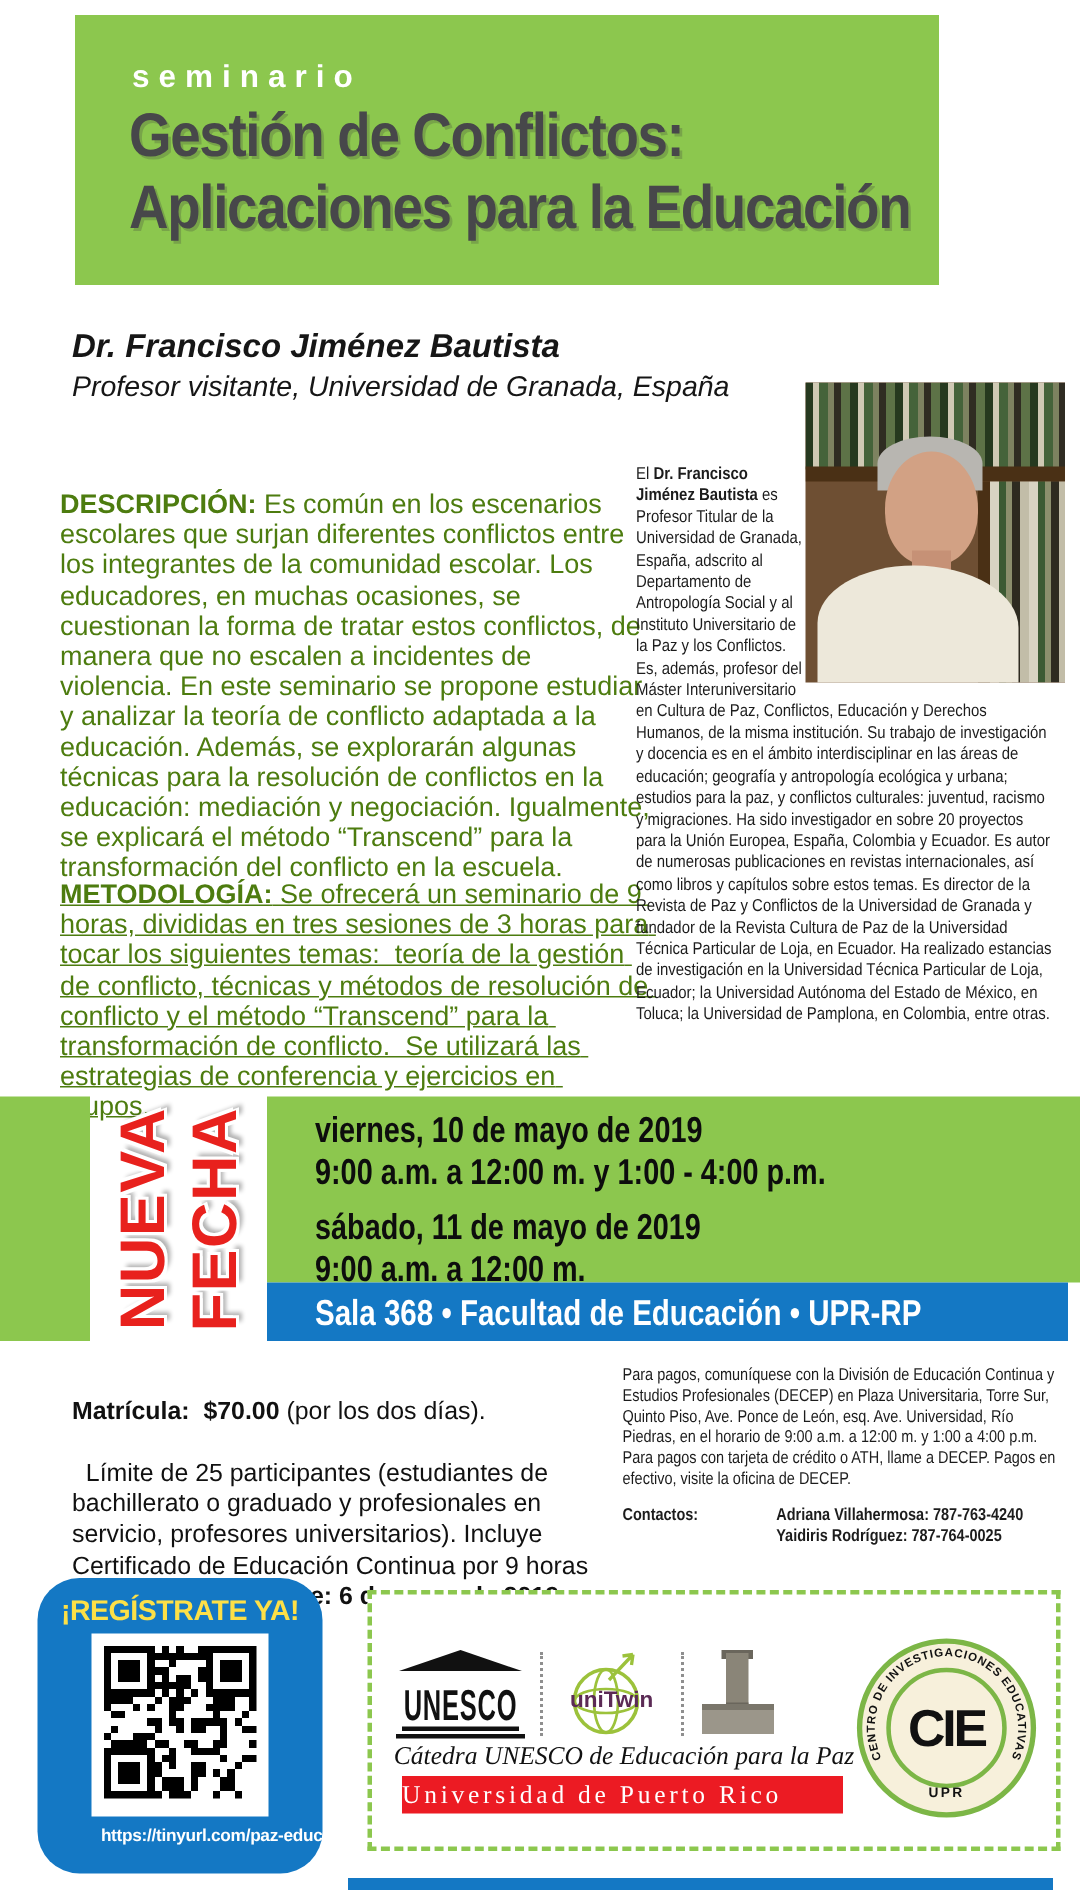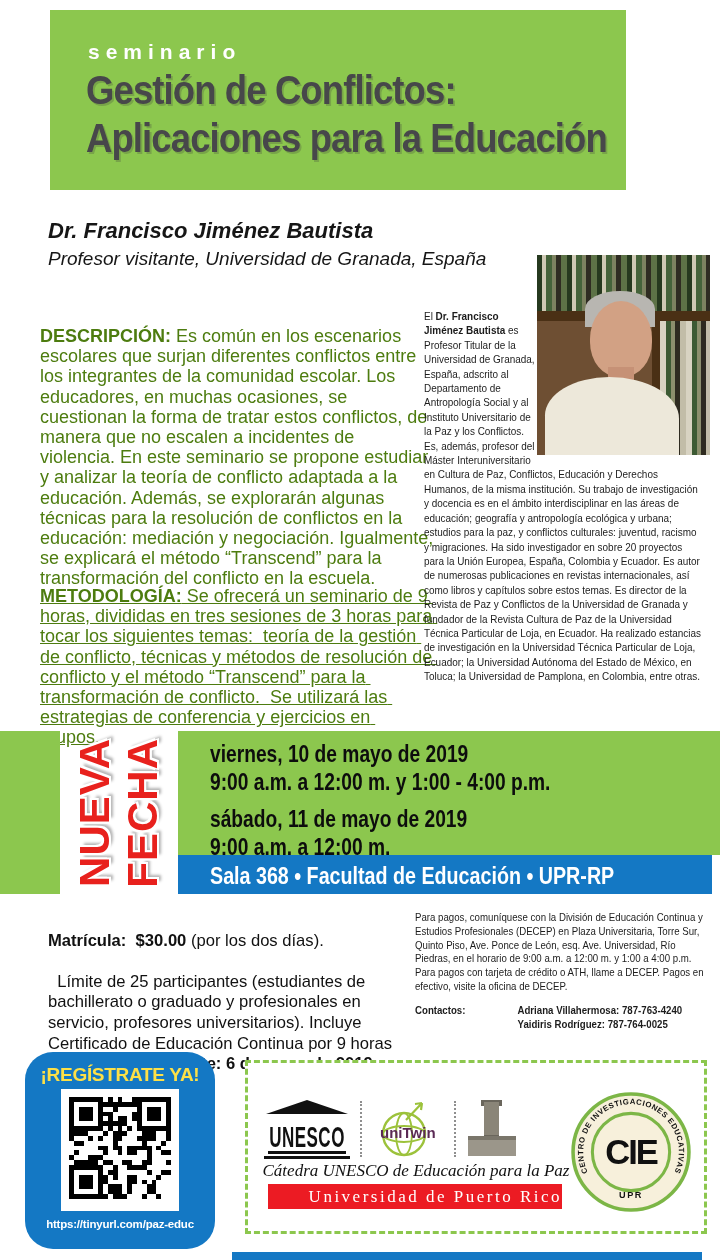--- a/index.html
+++ b/index.html
@@ -51,38 +51,38 @@
   .matricula { position:absolute; left:48px; top:914px; width:350px; font-size:16.6px; line-height:20.6px; color:#111; white-space:pre-wrap; }
   .payment { position:absolute; left:415px; top:911px; width:352px; transform:scaleX(.84); transform-origin:left top; font-size:11.5px; line-height:13.8px; color:#1c1c1c; }
   .contacts { display:flex; margin-top:10px; font-weight:bold; }
   .contacts .clabel { width:122px; }
   .contacts .centry { display:block; }
 
   
   .regbox { position:absolute; left:25px; top:1052px; width:190px; height:197px; background:#1478C4; border-radius:28px; }
   .regtitle { position:absolute; left:0; top:12px; width:100%; text-align:center; color:#fde047; font-weight:bold; font-size:19px; letter-spacing:-0.3px; }
   .qrwrap { position:absolute; left:36px; top:37px; width:118px; height:122px; background:#fff; display:flex; align-items:center; justify-content:center; }
-  .regurl { position:absolute; left:0; top:166px; width:100%; text-align:center; color:#fff; font-weight:bold; font-size:11.5px; letter-spacing:-0.2px; }
+  .regurl { position:absolute; left:0; top:166px; width:100%; text-align:right; color:#fff; font-weight:bold; font-size:11.5px; letter-spacing:-0.2px; }
 
   
   .sponsor { position:absolute; left:245px; top:1060px; width:456px; height:168px; border:3px dashed #8CC74E; background:#fff; }
   .sp-head { position:absolute; left:0; top:8px; width:100%; text-align:center; color:#1B75BC; font-weight:bold; font-size:13.5px; }
   .sp-row { position:absolute; left:16px; top:34px; width:300px; height:64px; display:flex; align-items:center; }
   .dotsep { width:0; height:56px; border-left:2px dotted #8f8f8f; margin:0 10px; }
   .unesco { width:86px; text-align:center; }
   .unesco .roof { width:0; height:0; margin:0 auto; border-left:41px solid transparent; border-right:41px solid transparent; border-bottom:14px solid #111; }
   .unesco .word { display:block; margin-top:7px; font-weight:bold; font-size:17px; letter-spacing:.5px; color:#111; transform:scaleY(1.7); transform-origin:center top; height:28px; }
   .unesco .b1 { width:78px; height:3px; background:#111; margin:2px auto 0; }
   .unesco .b2 { width:86px; height:3px; background:#111; margin:2px auto 0; }
   .tower { position:relative; width:52px; height:58px; }
   .tw-shaft { position:absolute; left:18px; top:2px; width:15px; height:36px; background:#8a8578; box-shadow:inset 0 -3px 0 #6a665c; }
   .tw-top { position:absolute; left:15px; top:0; width:21px; height:6px; background:#6a665c; }
   .tw-base { position:absolute; left:2px; top:36px; width:48px; height:20px; background:#9b968a; box-shadow:inset 0 4px 0 #7a766b; }
   .catedra { position:absolute; left:12px; top:98px; width:312px; text-align:center; font-family:"Liberation Serif", serif; font-style:italic; font-size:17px; color:#111; white-space:nowrap; }
-  .uprbox { position:absolute; left:20px; top:121px; width:294px; height:25px; background:#EC1B23; display:flex; align-items:center; justify-content:flex-end; }
+  .uprbox { position:absolute; left:20px; top:121px; width:294px; height:25px; background:#EC1B23; display:flex; align-items:center; justify-content:flex-start; }
   .uprbox span { color:#fff; font-family:"Liberation Serif", serif; font-size:17px; letter-spacing:2.5px; white-space:nowrap; }
   .cie { position:absolute; right:12px; top:28px; width:122px; height:122px; }
 
   .bottombar { position:absolute; left:232px; top:1252px; width:470px; height:8px; background:#1478C4; }
 
   b { font-weight:bold; }
 </style>
 </head>
 <body>
 
@@ -135,21 +135,21 @@
       <p>
         <span>sábado, 11 de mayo de 2019</span>
         <span>9:00 a.m. a 12:00 m.</span>
       </p>
     </div>
   </div>
   <div class="locbar">
     <span>Sala 368 • Facultad de Educación • UPR-RP</span>
   </div>
 
-  <p class="matricula"><b>Matrícula:  $30.00</b><span> (por los dos días).</span><br>
+  <p class="matricula"><b>Matrícula:  $70.00</b><span> (por los dos días).</span><br>
   <span>Límite de 25 participantes (estudiantes de bachillerato o graduado y profesionales en servicio, profesores universitarios). Incluye Certificado de Educación Continua por 9 horas contacto. </span><b>Fecha límite: 6 de mayo de 2019.</b></p>
 
   <div class="payment">
     <span>Para pagos, comuníquese con la División de Educación Continua y Estudios Profesionales (DECEP) en Plaza Universitaria, Torre Sur, Quinto Piso, Ave. Ponce de León, esq. Ave. Universidad, Río Piedras, en el horario de 9:00 a.m. a 12:00 m. y 1:00 a 4:00 p.m. Para pagos con tarjeta de crédito o ATH, llame a DECEP. Pagos en efectivo, visite la oficina de DECEP.</span>
     <div class="contacts">
       <span class="clabel">Contactos:</span>
       <span>
         <span class="centry">Adriana Villahermosa: 787-763-4240</span>
         <span class="centry">Yaidiris Rodríguez: 787-764-0025</span>
       </span>

